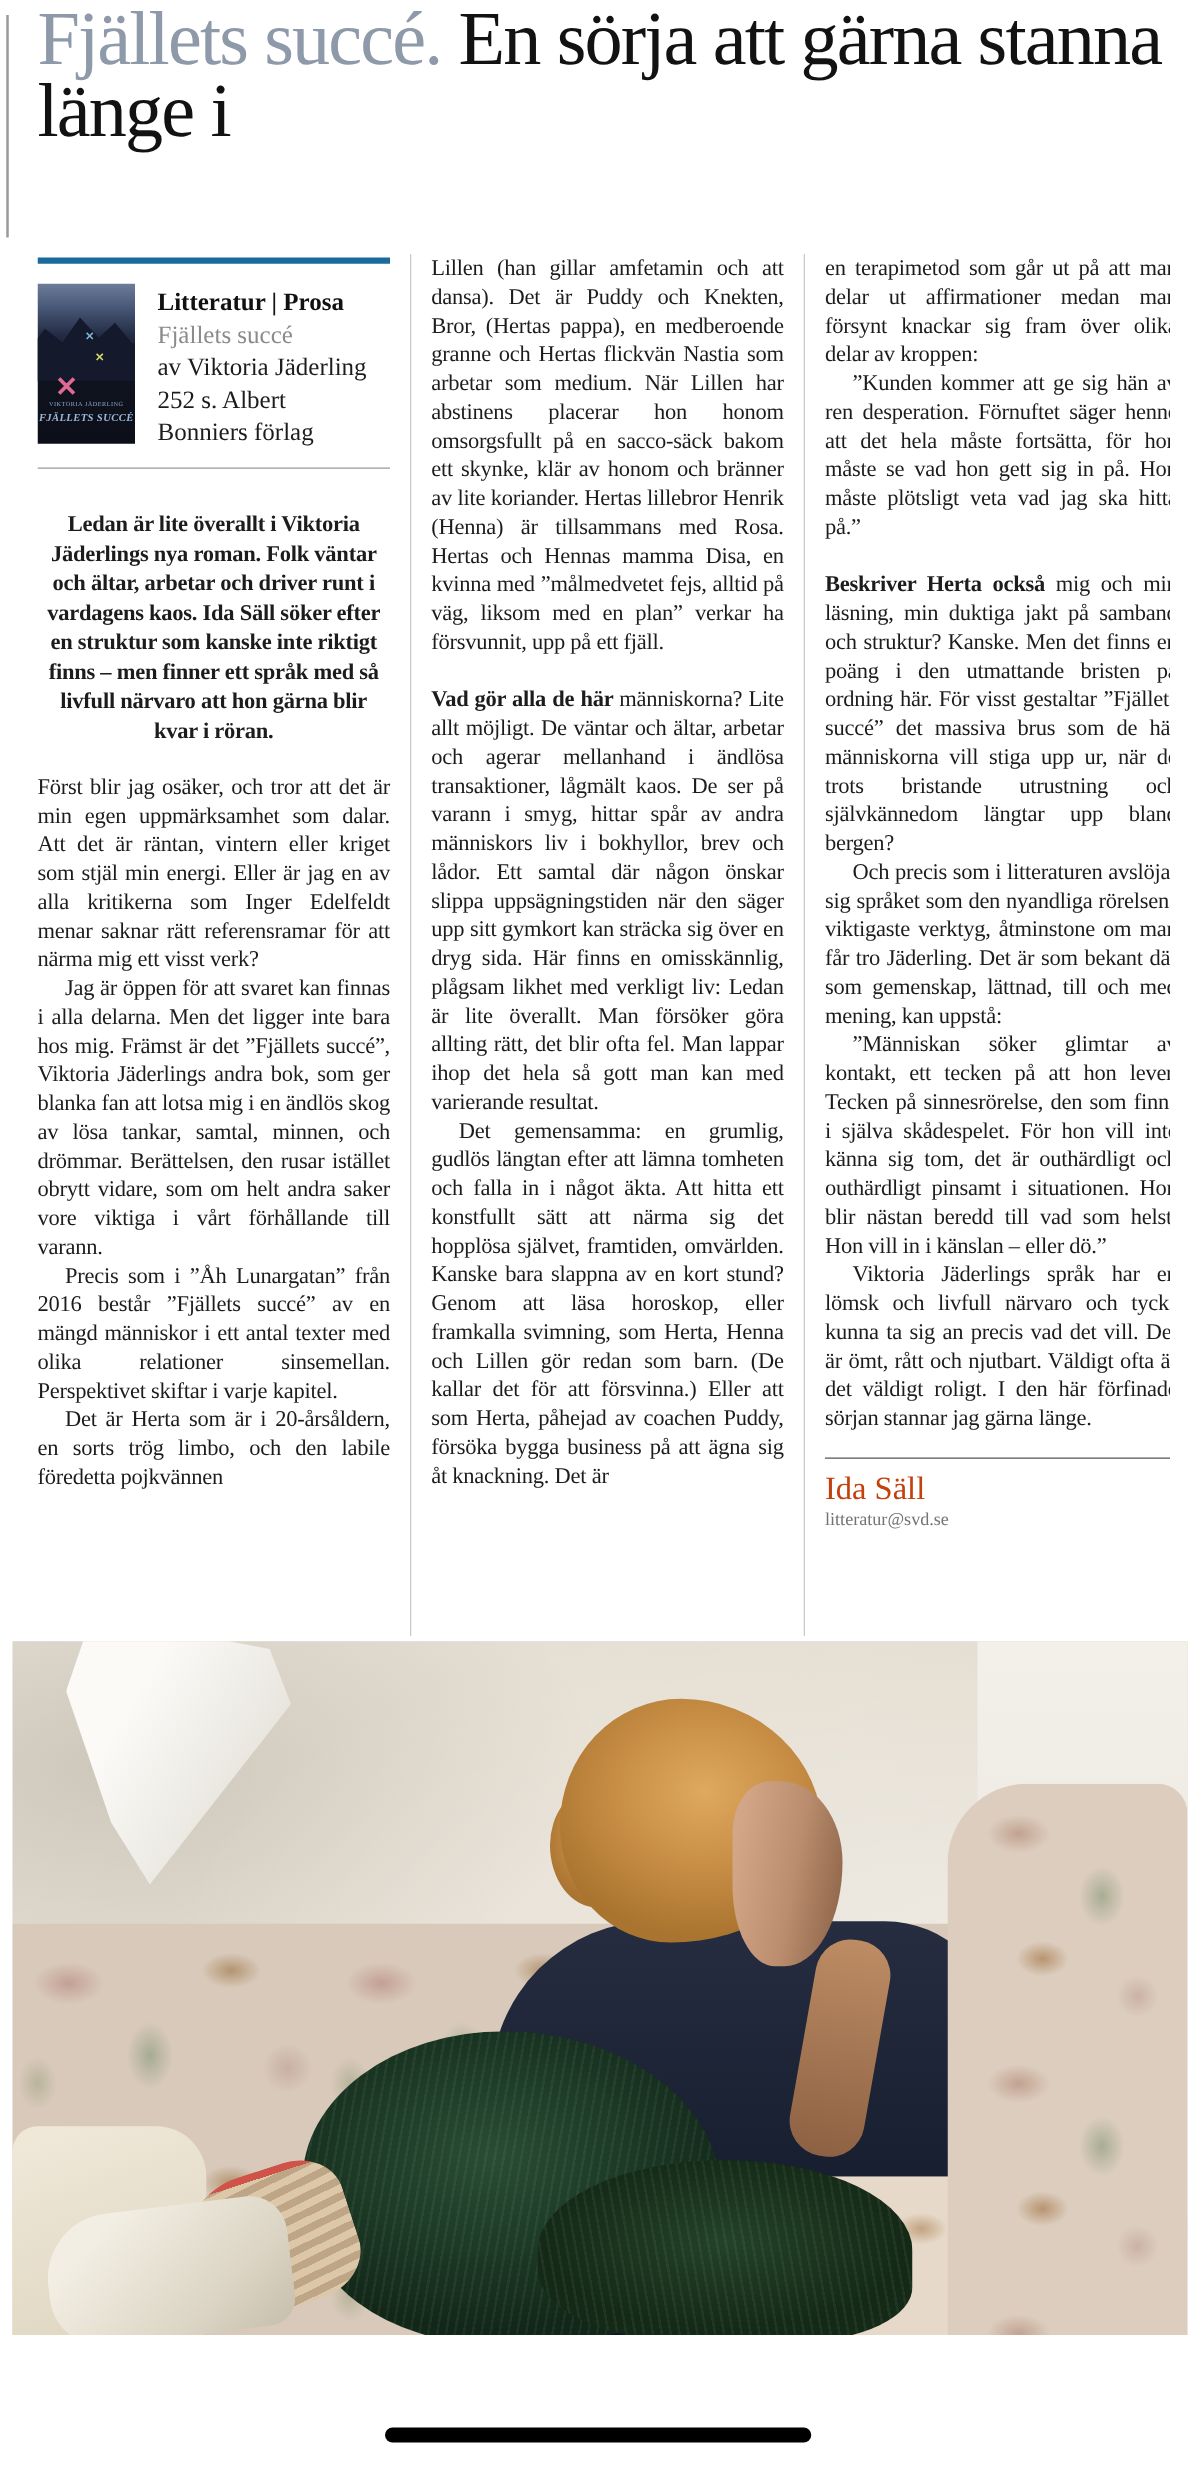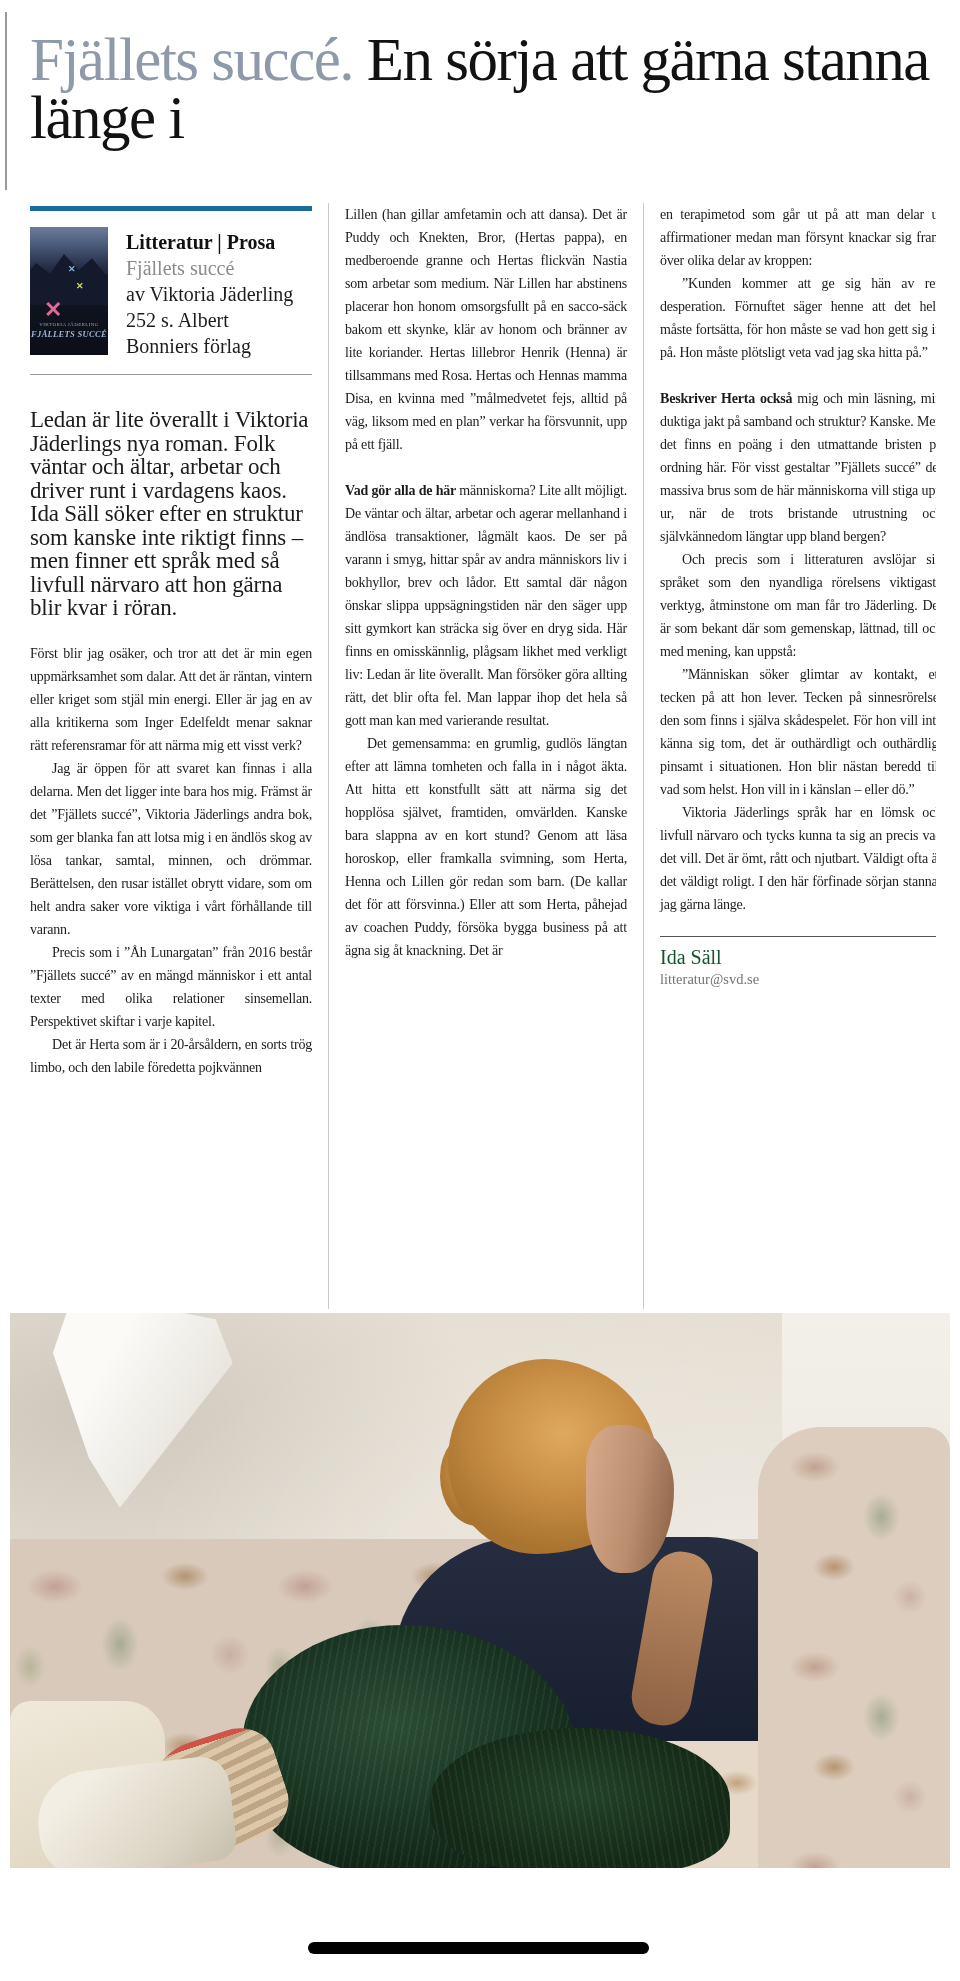--- a/index.html
+++ b/index.html
@@ -1,29 +1,29 @@
 <!DOCTYPE html>
 <html><head>
 <meta charset="utf-8">
 <style>
   html,body{margin:0;padding:0;background:#ffffff;}
   body{width:960px;height:1981px;position:relative;font-family:"Liberation Serif",serif;color:#1c1c1c;-webkit-font-smoothing:antialiased;}
   .page{position:absolute;inset:0;background:#fff;overflow:hidden;}
 
   
   .head-rule{position:absolute;left:5px;top:12px;width:2px;height:178px;background:#9a9a9a;}
-  .headline{position:absolute;left:30px;top:31px;width:910px;margin:0;font-weight:normal;
+  .headline{position:absolute;left:30px;top:3px;width:910px;margin:0;font-weight:normal;
             font-size:61px;line-height:58px;letter-spacing:-1.5px;color:#121212;}
   .headline-kicker{color:#8e99a9;}
 
   
   .columns{position:absolute;left:30px;top:203px;width:906px;height:1106px;display:flex;overflow:hidden;}
   .col{width:282px;flex:0 0 282px;}
   .col + .col{border-left:1px solid #c9c9c9;margin-left:16px;padding-left:16px;}
-  .body-p{margin:0;font-size:14px;line-height:23px;text-align:justify;letter-spacing:-0.2px;}
+  .body-p{margin:0;font-size:18px;line-height:23px;text-align:justify;letter-spacing:-0.2px;}
   .body-p .p-intro{font-weight:bold;}
   .indent{text-indent:22px;}
   .section-break{margin-top:23px;}
 
   
   .factbox-bar{height:5px;background:#1a6b9b;margin-top:3px;}
   .factbox-row{display:flex;margin-top:16px;}
   .book-cover{width:78px;height:128px;position:relative;flex:0 0 78px;overflow:hidden;
               background:linear-gradient(180deg,#6d7c99 0%,#4a5a7a 14%,#232c44 32%,#10141f 58%,#0b0e18 100%);}
   .cover-mountains{position:absolute;left:-6px;top:18px;width:100px;height:60px;background:#141a2b;
@@ -31,26 +31,26 @@
   .cover-x{position:absolute;font-weight:bold;line-height:1;}
   .cover-x.pink{left:14px;top:72px;font-size:22px;color:#e06a94;}
   .cover-x.blue{left:38px;top:38px;font-size:9px;color:#7fb3d8;}
   .cover-x.yellow{left:46px;top:55px;font-size:9px;color:#d8d86a;}
   .cover-author{position:absolute;left:0;right:0;top:95px;text-align:center;font-size:5px;color:#8fa6c4;letter-spacing:.4px;}
   .cover-title{position:absolute;left:0;right:0;top:102px;text-align:center;font-size:8.5px;font-weight:bold;font-style:italic;color:#9db7d9;letter-spacing:.3px;}
   .factbox-text{margin-left:18px;font-size:20px;line-height:26px;padding-top:2px;}
   .factbox-kicker{font-weight:bold;color:#111;}
   .factbox-title{color:#8b8b8b;}
   .factbox-divider{border:none;border-top:1px solid #9a9a9a;margin:15px 0 0 0;}
-  .lead{margin:33px 0 22px 0;font-size:23px;line-height:23.5px;font-weight:normal;letter-spacing:-0.2px;text-align:left;}
+  .lead{margin:33px 0 22px 0;font-size:18px;line-height:23.5px;font-weight:bold;letter-spacing:-0.2px;text-align:center;}
 
   
   .byline{margin-top:20px;}
   .byline-rule{height:1px;background:#555;}
-  .byline-name{margin-top:9px;font-size:20px;color:#14532d;}
+  .byline-name{margin-top:9px;font-size:26px;color:#c2410c;}
   .byline-email{margin-top:2px;font-size:14.5px;color:#737373;}
 
   
   .photo{position:absolute;left:10px;top:1313px;width:940px;height:555px;overflow:hidden;background:#e5dfd3;}
   .ph{position:absolute;}
   .ph-wall{inset:0;background:
       radial-gradient(120% 90% at 85% 45%, rgba(255,255,255,.45), rgba(255,255,255,0) 60%),
       radial-gradient(60% 55% at 8% 18%, rgba(90,80,70,.18), rgba(0,0,0,0) 70%),
       linear-gradient(135deg,#e9e3d8 0%,#e3dccf 55%,#ddd4c5 100%);z-index:1;}
   .ph-wall-right{left:772px;top:0;width:168px;height:345px;background:linear-gradient(180deg,#f3f0ea,#eae6dd);z-index:2;}

